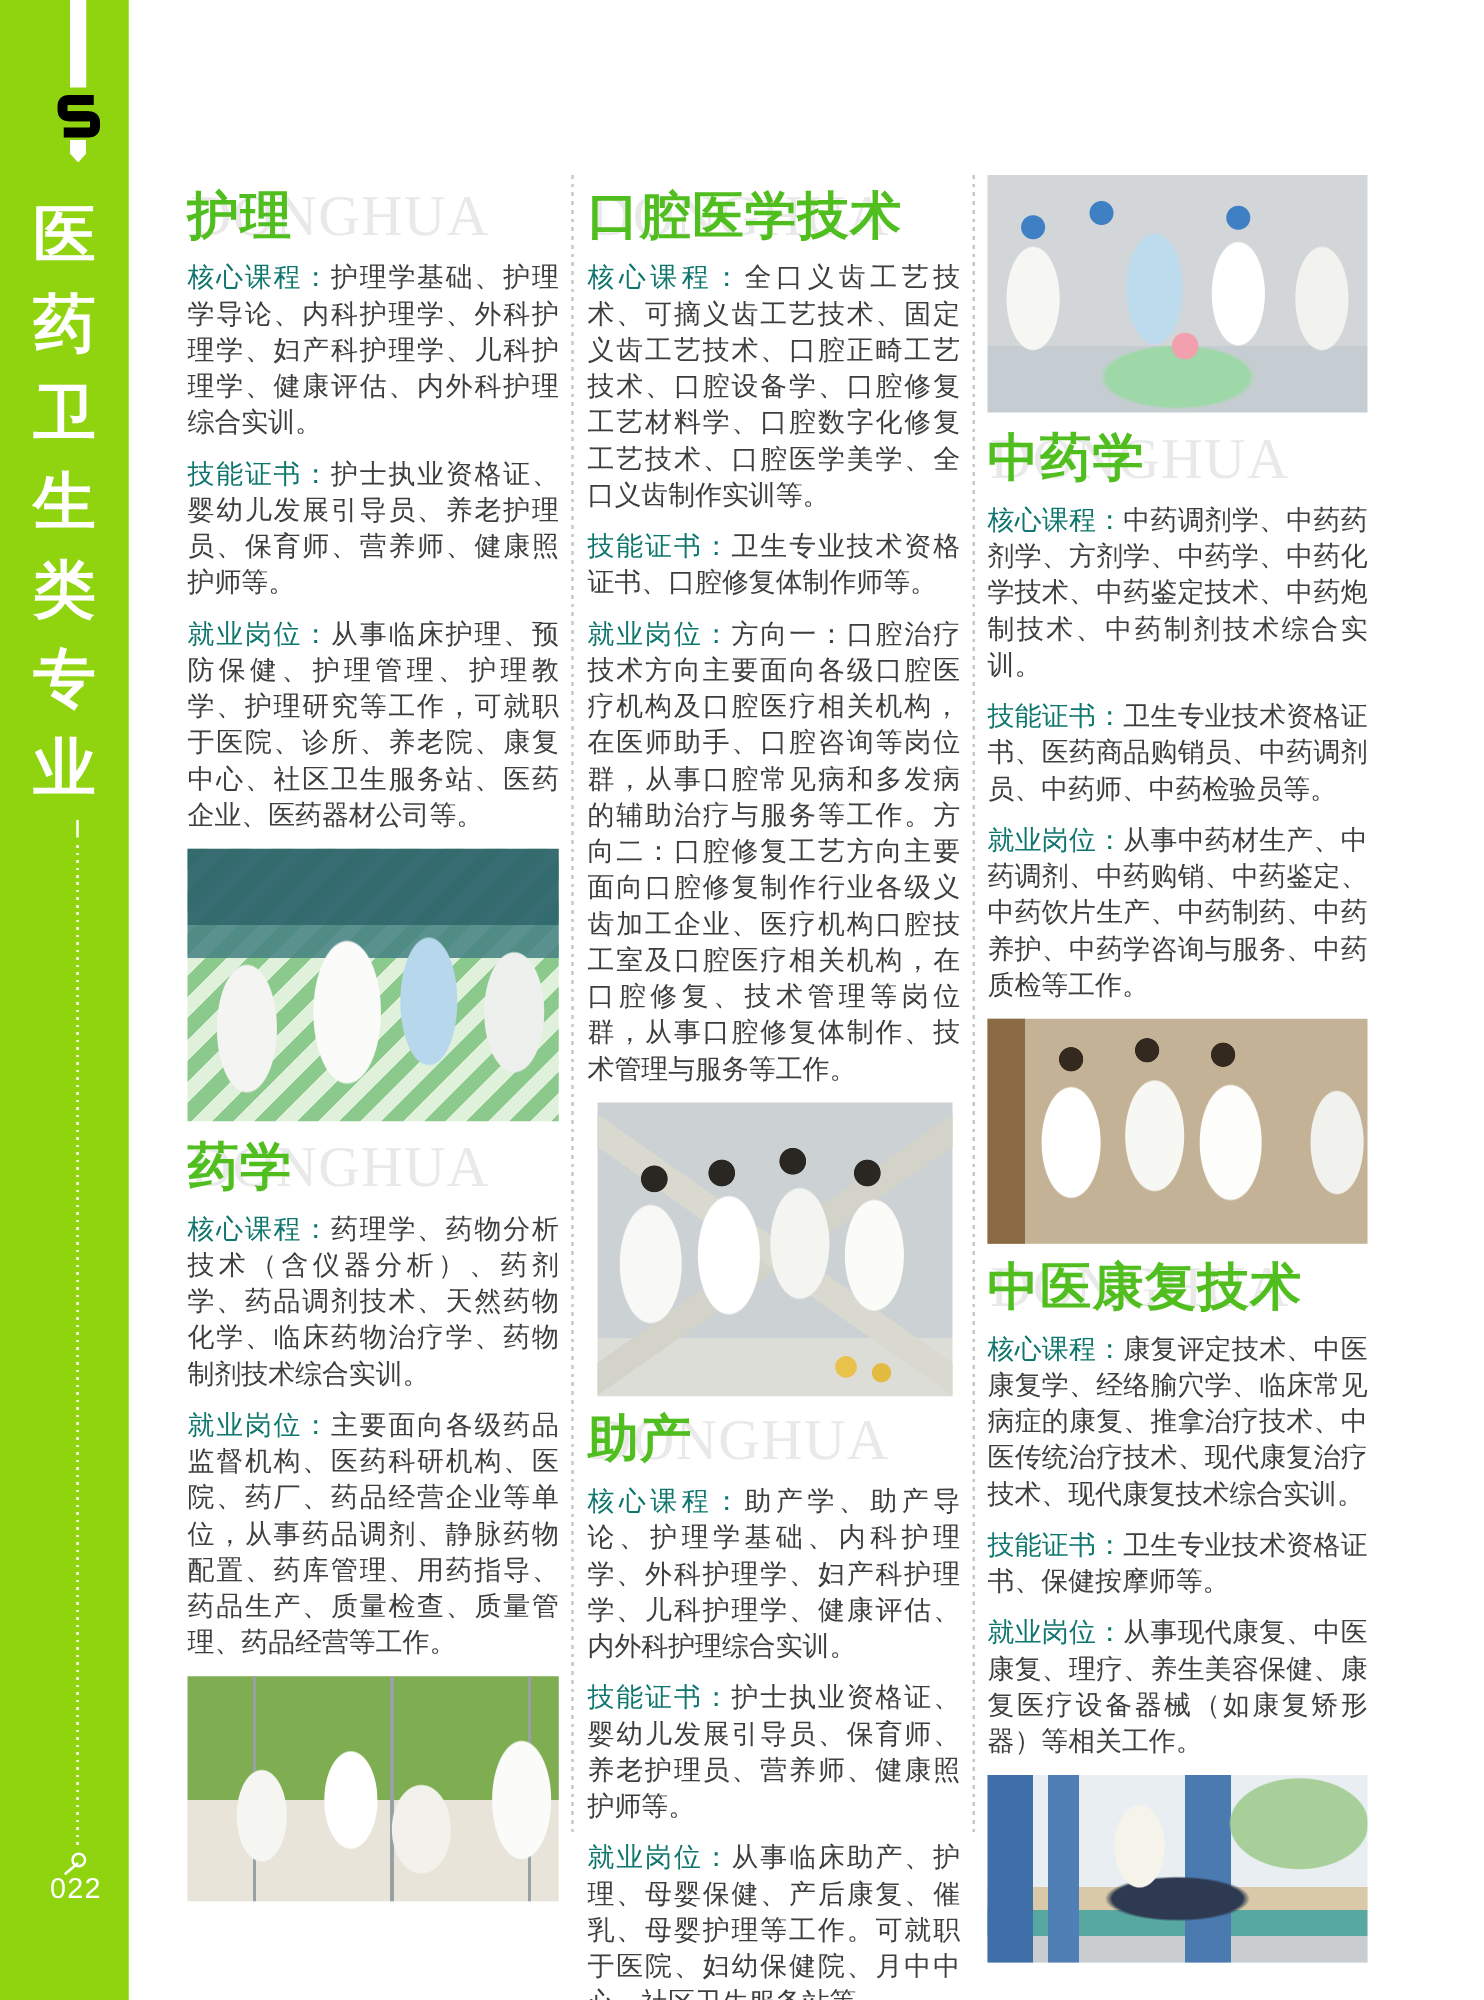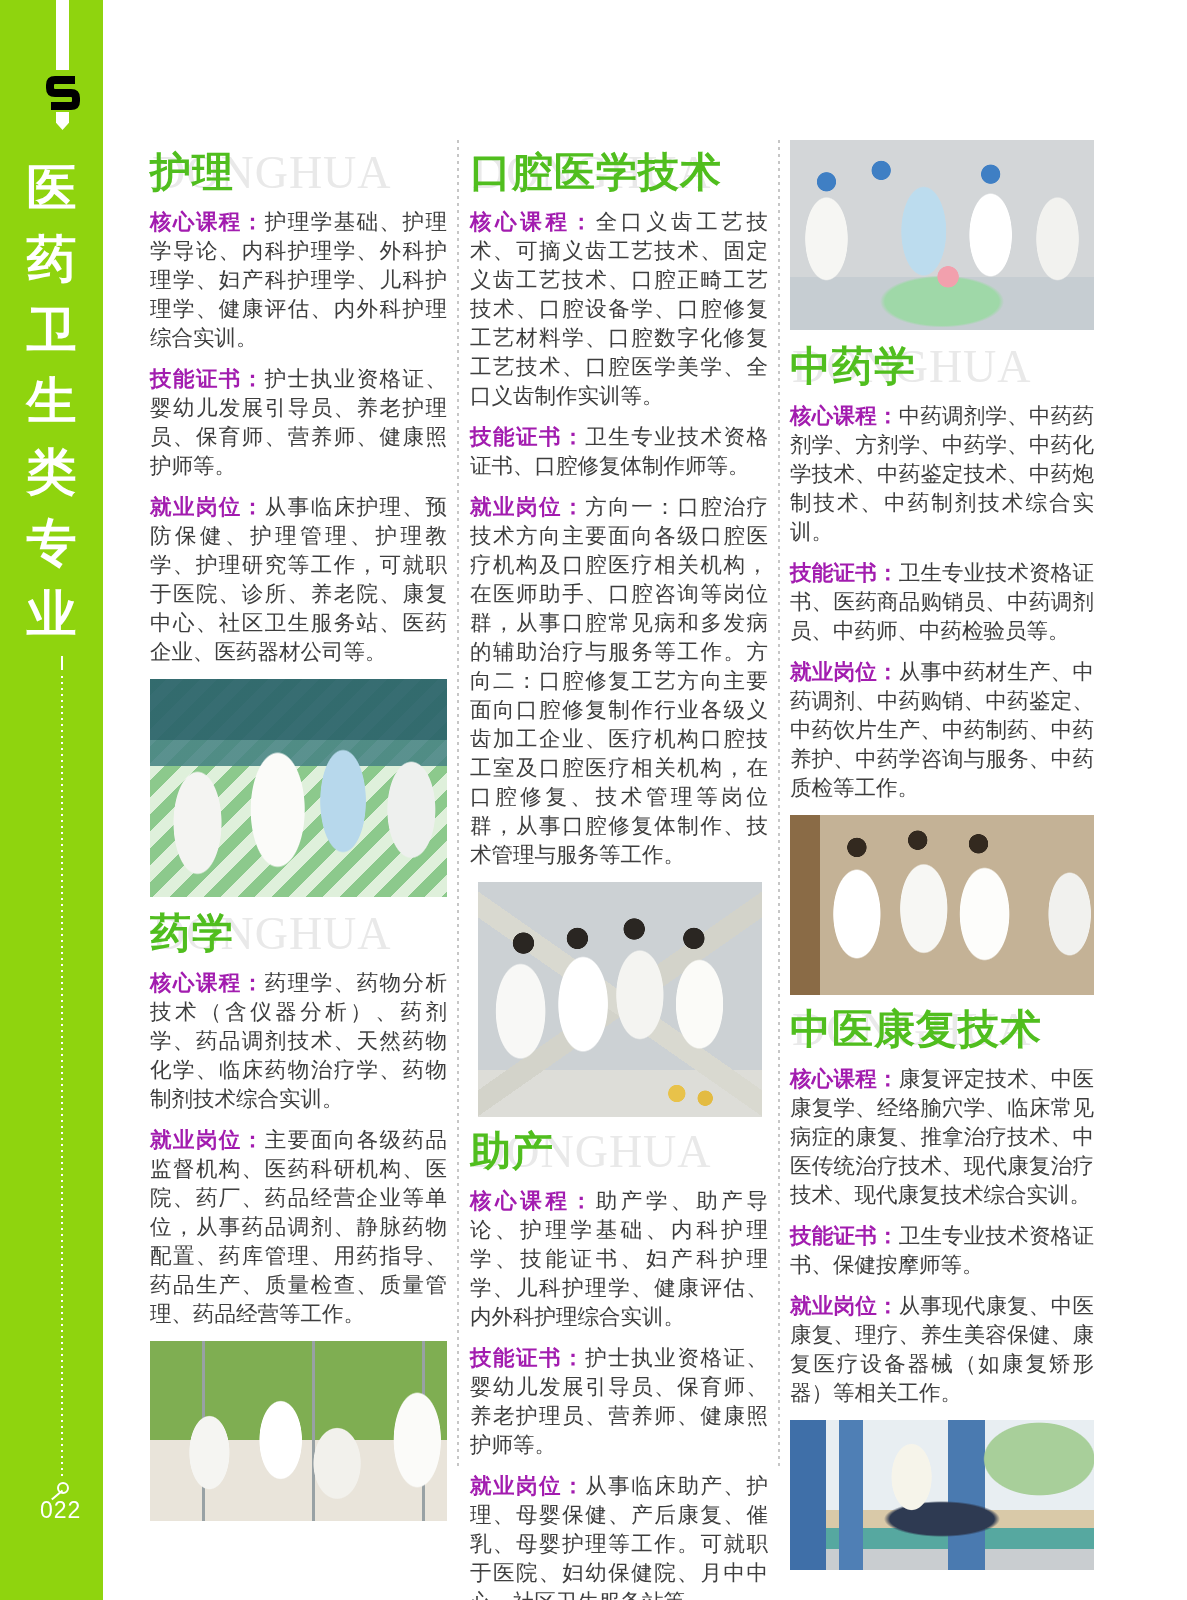--- a/index.html
+++ b/index.html
@@ -52,21 +52,21 @@
     font-size:46px;color:#e9e9e9;letter-spacing:1px;white-space:nowrap;
   }
   .sec-title{
     position:absolute;left:0;bottom:0;margin:0;z-index:1;
     font-size:41px;font-weight:bold;color:#50BE1E;letter-spacing:1px;
   }
   .para{
     margin:0 0 12px 0;font-size:21.5px;line-height:29px;color:#3e3e3e;
     text-align:justify;
   }
-  .lbl{font-weight:bold;color:#a21caf;}
+  .lbl{font-weight:normal;color:#0f766e;}
   .mt14{margin-top:14px;}
   .mt12{margin-top:12px;}
   
   .photo{width:100%;margin:6px 0 10px 0;}
   .photo-ward{
     height:218px;
     background:
       radial-gradient(ellipse 40px 85px at 16% 66%, #f4f4f2 59%, transparent 61%),
       radial-gradient(ellipse 45px 95px at 43% 60%, #fbfbf9 59%, transparent 61%),
       radial-gradient(ellipse 38px 85px at 65% 56%, #b7d8ec 59%, transparent 61%),
@@ -206,21 +206,21 @@
     <p class="para"><span class="lbl">就业岗位：</span><span>方向一：口腔治疗技术方向主要面向各级口腔医疗机构及口腔医疗相关机构，在医师助手、口腔咨询等岗位群，从事口腔常见病和多发病的辅助治疗与服务等工作。方向二：口腔修复工艺方向主要面向口腔修复制作行业各级义齿加工企业、医疗机构口腔技工室及口腔医疗相关机构，在口腔修复、技术管理等岗位群，从事口腔修复体制作、技术管理与服务等工作。</span></p>
   </section>
 
   <div class="photo photo-dental"></div>
 
   <section class="mt12">
     <div class="sec-head">
       <span class="watermark">DONGHUA</span>
       <h2 class="sec-title">助产</h2>
     </div>
-    <p class="para"><span class="lbl">核心课程：</span><span>助产学、助产导论、护理学基础、内科护理学、技能证书、妇产科护理学、儿科护理学、健康评估、内外科护理综合实训。</span></p>
+    <p class="para"><span class="lbl">核心课程：</span><span>助产学、助产导论、护理学基础、内科护理学、外科护理学、妇产科护理学、儿科护理学、健康评估、内外科护理综合实训。</span></p>
     <p class="para"><span class="lbl">技能证书：</span><span>护士执业资格证、婴幼儿发展引导员、保育师、养老护理员、营养师、健康照护师等。</span></p>
     <p class="para"><span class="lbl">就业岗位：</span><span>从事临床助产、护理、母婴保健、产后康复、催乳、母婴护理等工作。可就职于医院、妇幼保健院、月中中心、社区卫生服务站等。</span></p>
   </section>
 </div>
 
 <div class="col col3">
 
   <div class="photo photo-bath" style="margin-top:0;"></div>
 
   <section class="mt14">

